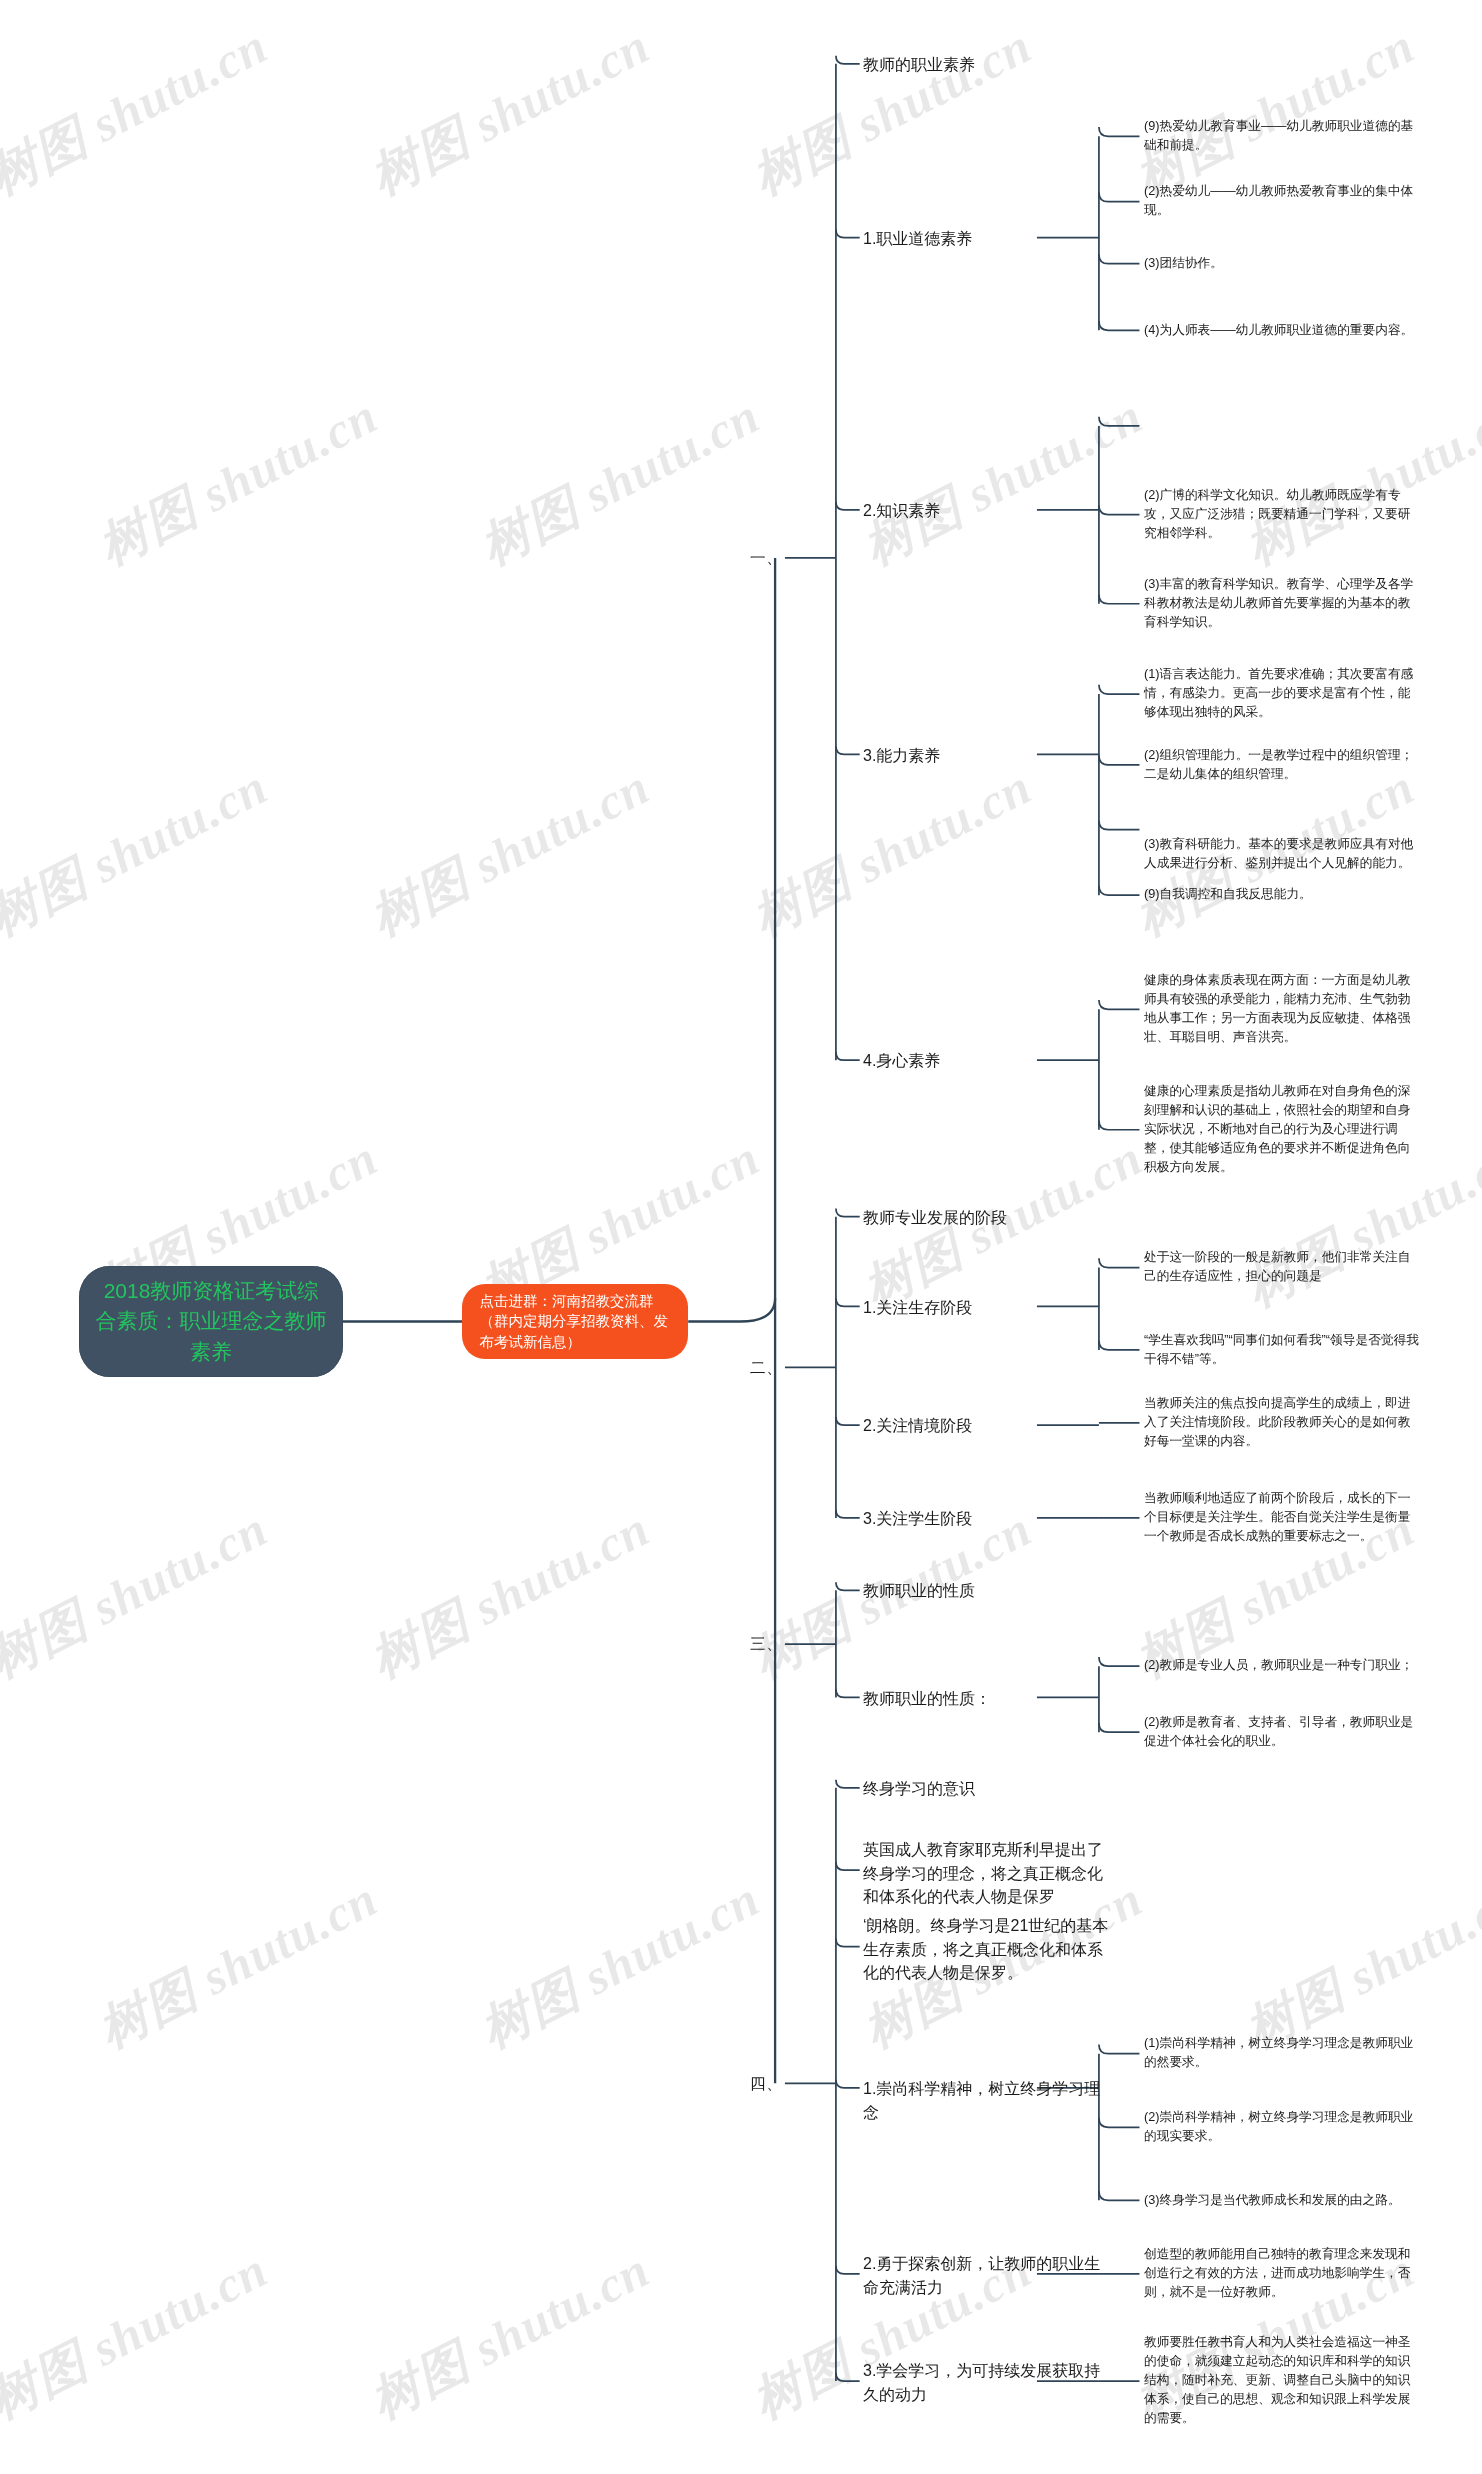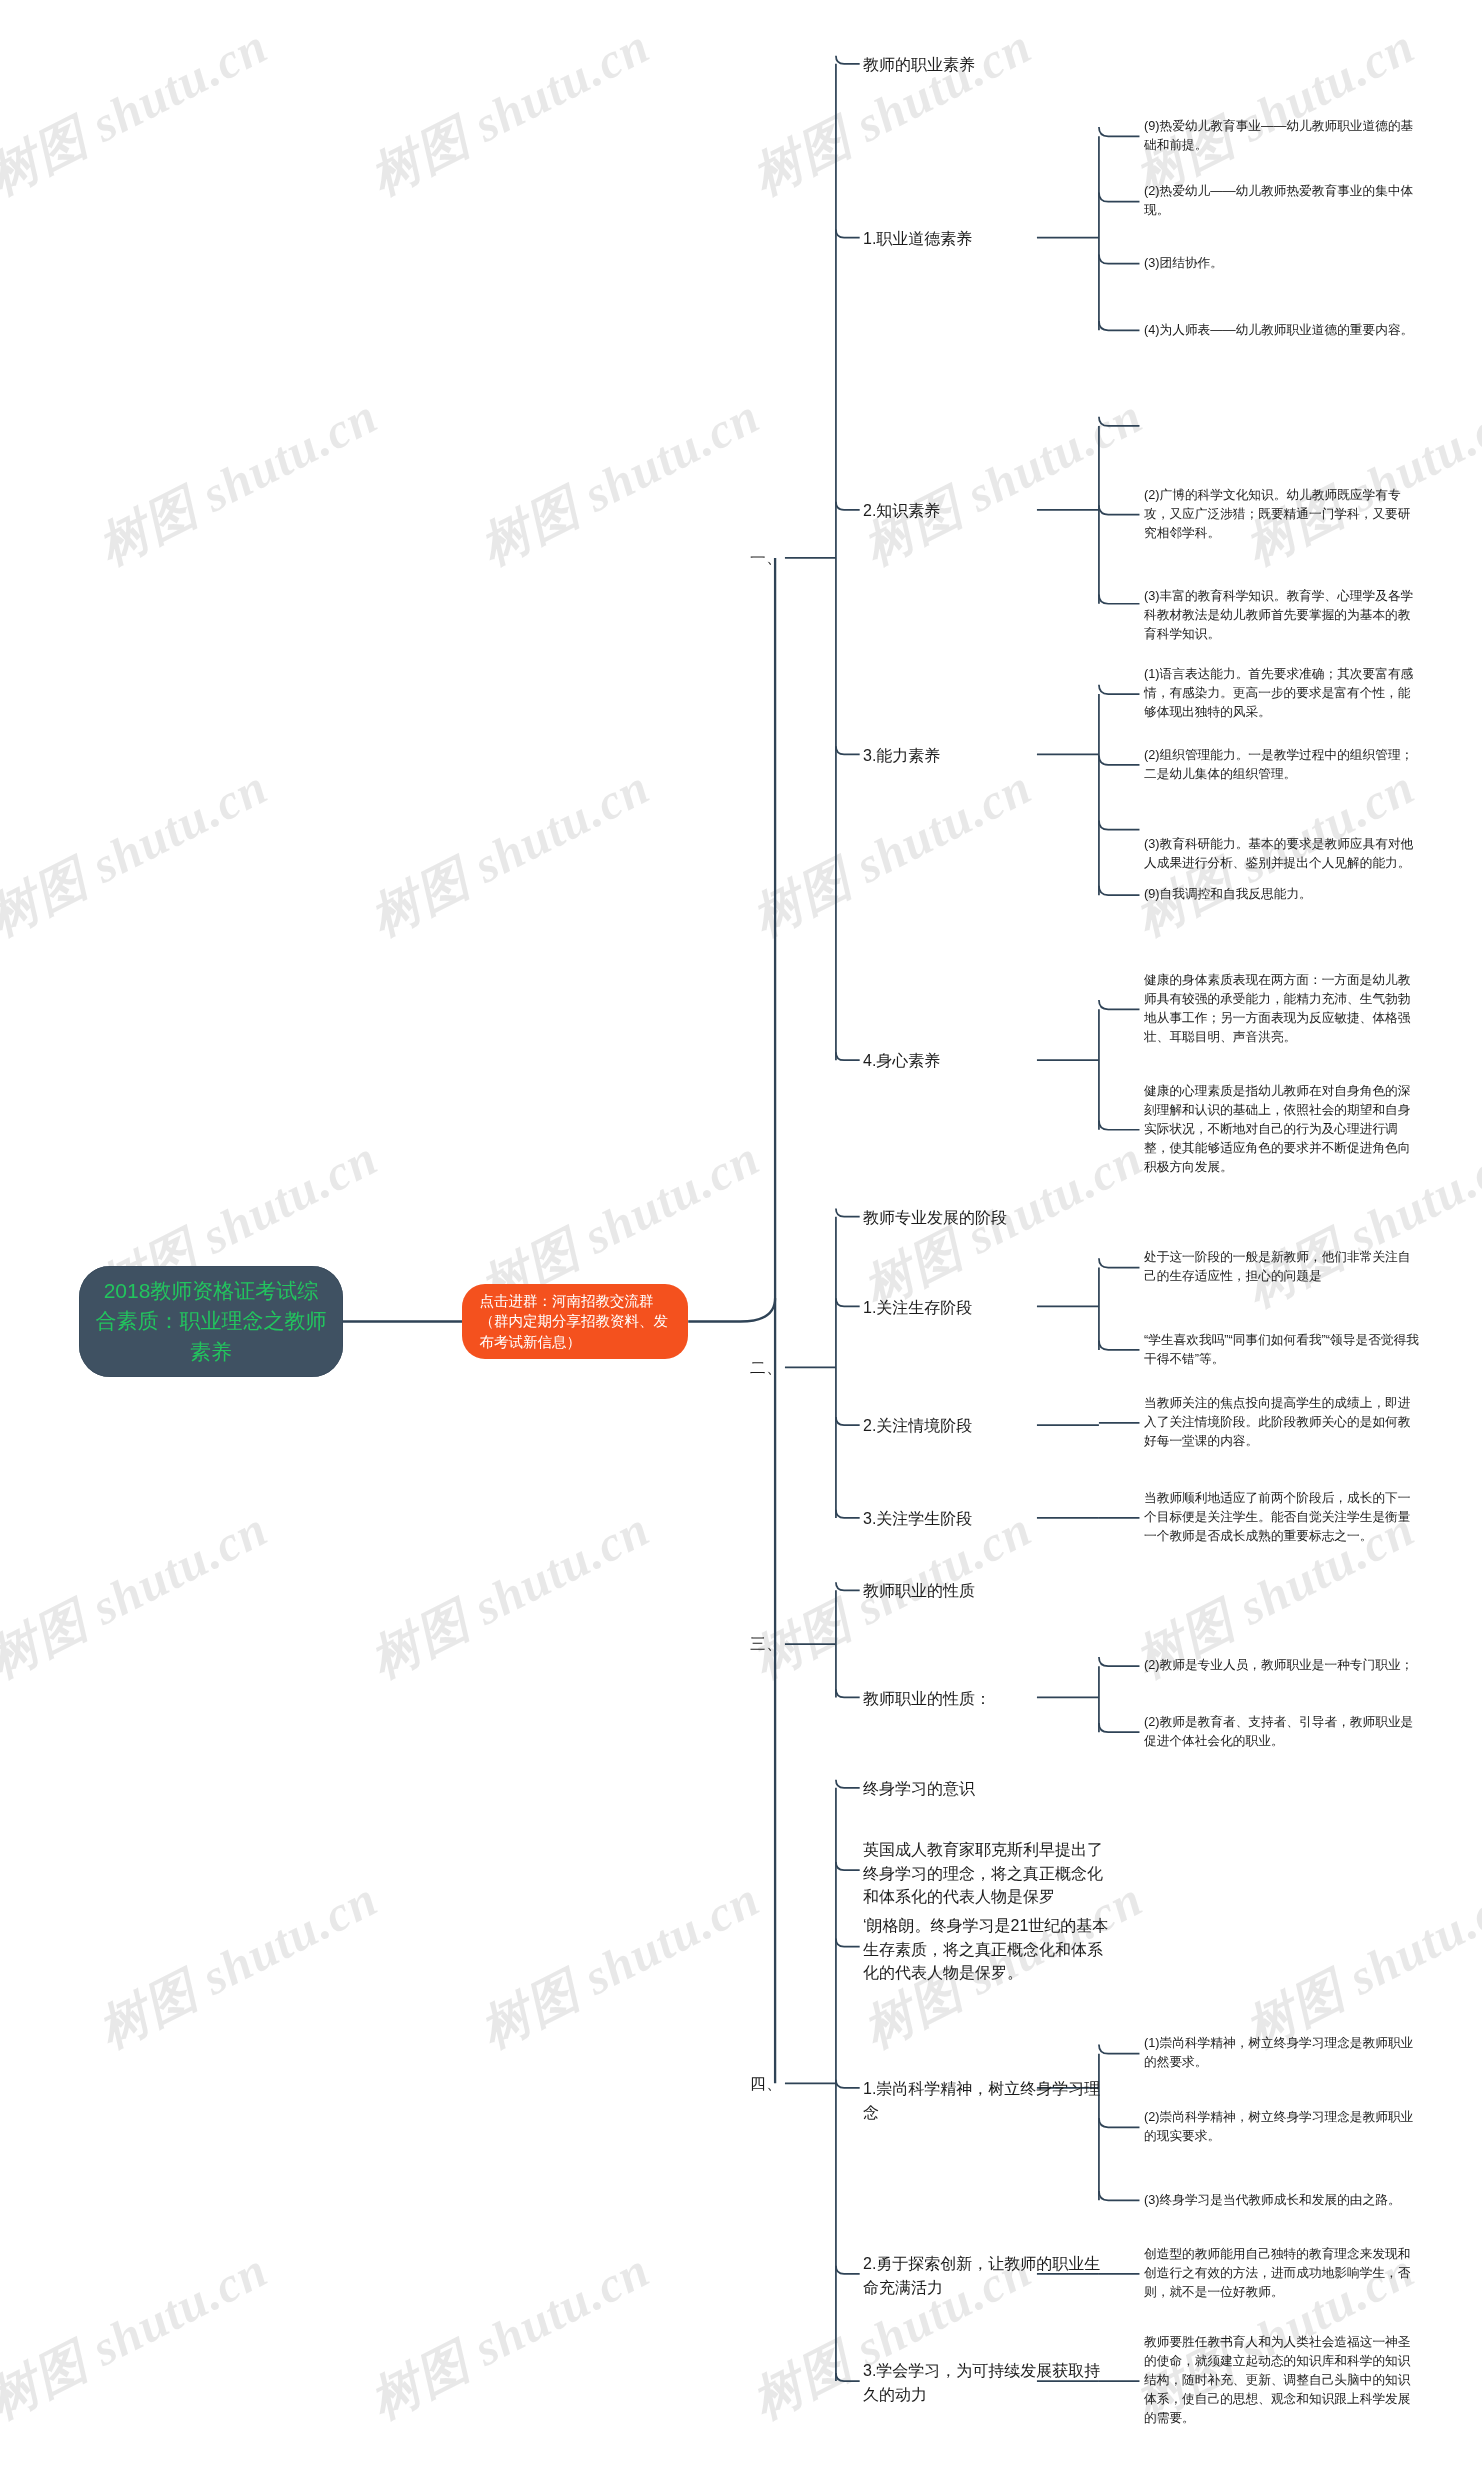--- a/index.html
+++ b/index.html
@@ -238,21 +238,21 @@
 
 <div class="node lvl1" style="left: 750px; width: 41px; top: 546px;">一、</div>
     <div class="node lvl2" style="left: 863px; width: 249px; top: 53px;">教师的职业素养</div>
     <div class="node lvl2" style="left: 863px; width: 249px; top: 227px;">1.职业道德素养</div>
     <div class="node leaf" style="left: 1144px; width: 278px; top: 117px;">(9)热爱幼儿教育事业——幼儿教师职业道德的基础和前提。</div>
     <div class="node leaf" style="left: 1144px; width: 278px; top: 182px;">(2)热爱幼儿——幼儿教师热爱教育事业的集中体现。</div>
     <div class="node leaf" style="left: 1144px; width: 278px; top: 254px;">(3)团结协作。</div>
     <div class="node leaf" style="left: 1144px; width: 278px; top: 321px;">(4)为人师表——幼儿教师职业道德的重要内容。</div>
     <div class="node lvl2" style="left: 863px; width: 249px; top: 499px;">2.知识素养</div>
     <div class="node leaf" style="left: 1144px; width: 278px; top: 486px;">(2)广博的科学文化知识。幼儿教师既应学有专攻，又应广泛涉猎；既要精通一门学科，又要研究相邻学科。</div>
-    <div class="node leaf" style="left: 1144px; width: 278px; top: 575px; margin-top: 12px;">(3)丰富的教育科学知识。教育学、心理学及各学科教材教法是幼儿教师首先要掌握的为基本的教育科学知识。</div>
+    <div class="node leaf" style="left: 1144px; width: 278px; top: 575px;">(3)丰富的教育科学知识。教育学、心理学及各学科教材教法是幼儿教师首先要掌握的为基本的教育科学知识。</div>
     <div class="node lvl2" style="left: 863px; width: 249px; top: 744px;">3.能力素养</div>
     <div class="node leaf" style="left: 1144px; width: 278px; top: 665px;">(1)语言表达能力。首先要求准确；其次要富有感情，有感染力。更高一步的要求是富有个性，能够体现出独特的风采。</div>
     <div class="node leaf" style="left: 1144px; width: 278px; top: 746px;">(2)组织管理能力。一是教学过程中的组织管理；二是幼儿集体的组织管理。</div>
     <div class="node leaf" style="left: 1144px; width: 278px; top: 835px;">(3)教育科研能力。基本的要求是教师应具有对他人成果进行分析、鉴别并提出个人见解的能力。</div>
     <div class="node leaf" style="left: 1144px; width: 278px; top: 885px;">(9)自我调控和自我反思能力。</div>
     <div class="node lvl2" style="left: 863px; width: 249px; top: 1049px;">4.身心素养</div>
     <div class="node leaf" style="left: 1144px; width: 278px; top: 971px;">健康的身体素质表现在两方面：一方面是幼儿教师具有较强的承受能力，能精力充沛、生气勃勃地从事工作；另一方面表现为反应敏捷、体格强壮、耳聪目明、声音洪亮。</div>
     <div class="node leaf" style="left: 1144px; width: 278px; top: 1082px;">健康的心理素质是指幼儿教师在对自身角色的深刻理解和认识的基础上，依照社会的期望和自身实际状况，不断地对自己的行为及心理进行调整，使其能够适应角色的要求并不断促进角色向积极方向发展。</div>
     <div class="node lvl1" style="left: 750px; width: 41px; top: 1356px;">二、</div>
     <div class="node lvl2" style="left: 863px; width: 249px; top: 1206px;">教师专业发展的阶段</div>

